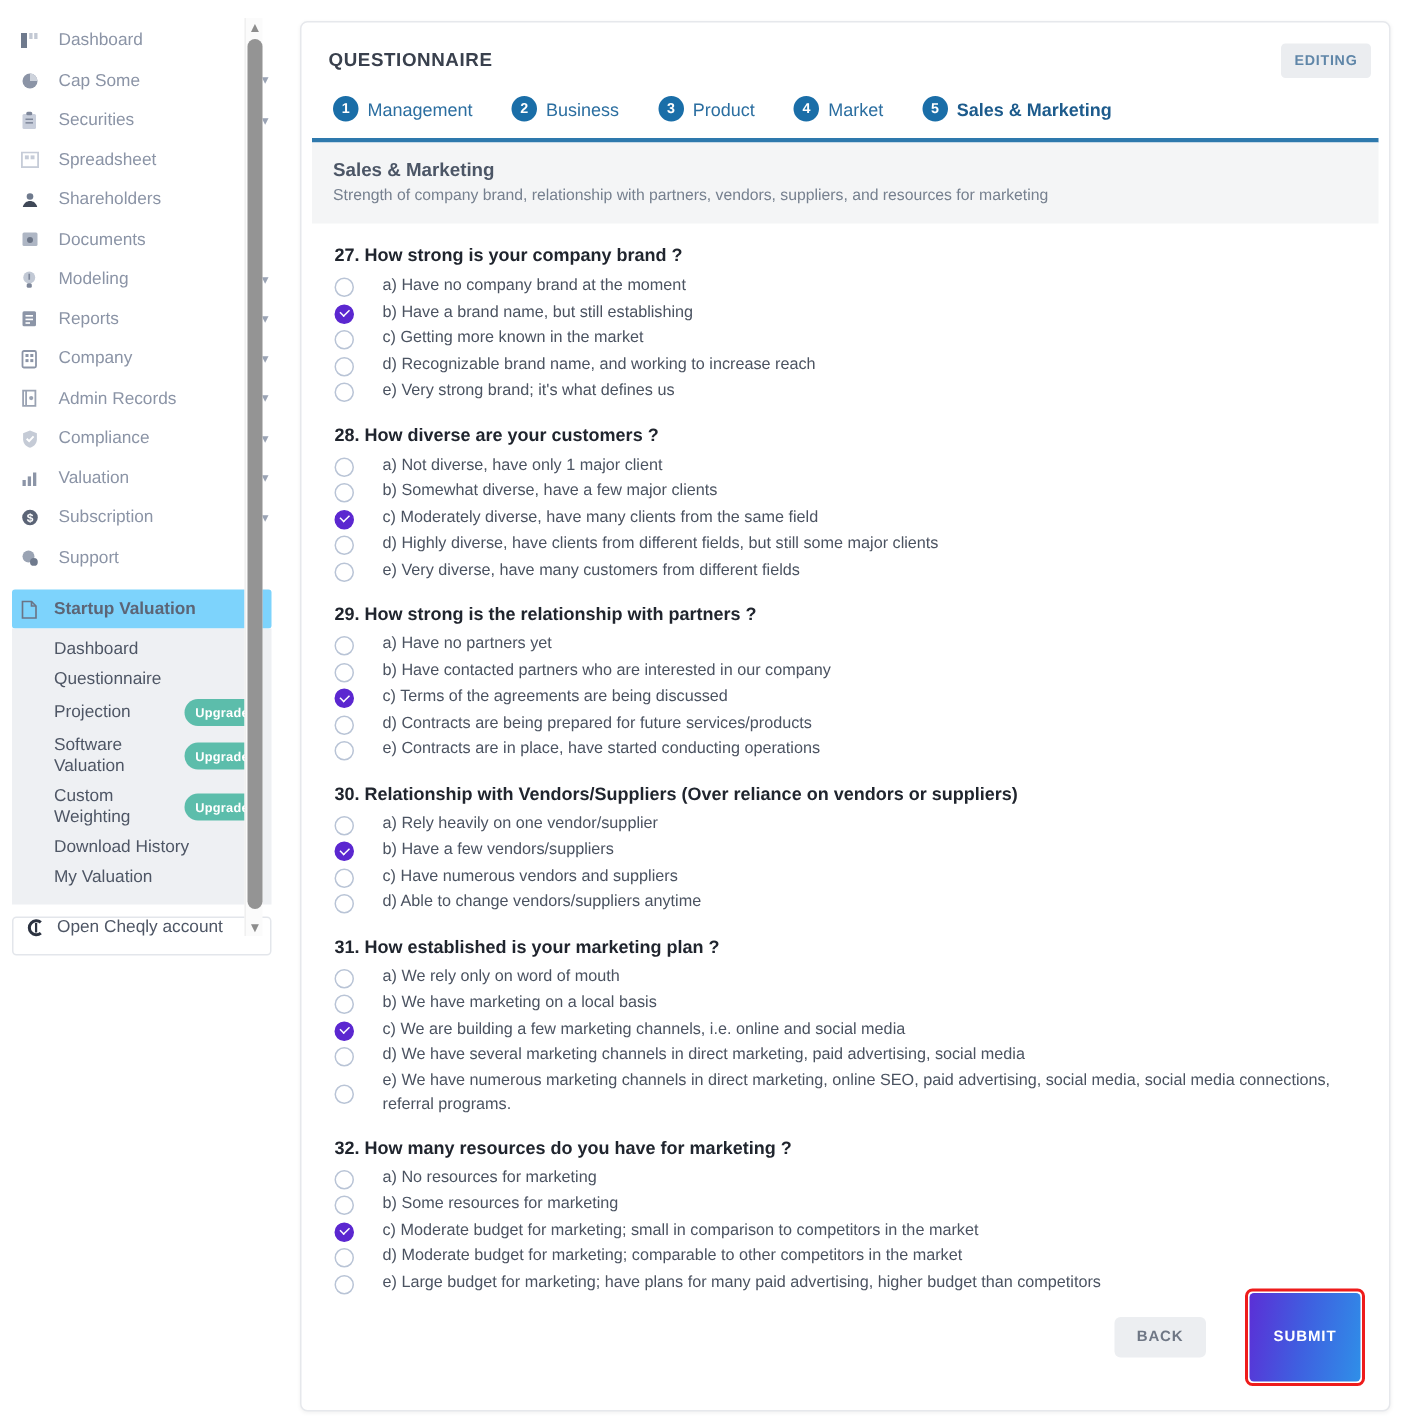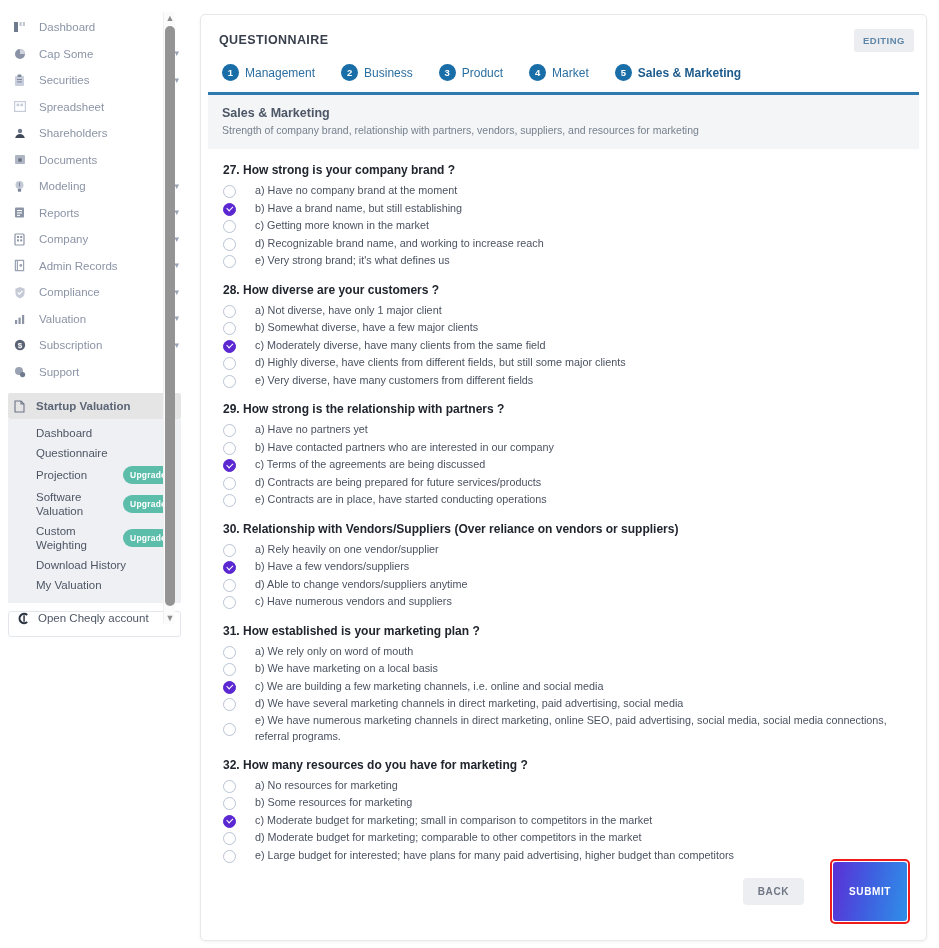--- a/index.html
+++ b/index.html
@@ -29,21 +29,21 @@
   .nav-item .lbl { flex:1; margin-left: 7px; white-space: nowrap; }
   .chev { color:#9aa3b4; font-size: 9px; line-height: 1; }
   .chev.up::after { content:"\25B4"; }
   .chev.down::after { content:"\25BE"; }
 
   
   .sv-group { margin-top: 8px; }
   .sv-head {
     display:flex; align-items:center;
     height: 26px; margin: 0 8px 0 8px; padding-left: 6px; padding-right:8px;
-    background: #e5e5e5; border-radius: 2px;
+    background: #7dd3fc; border-radius: 2px;
     color:#5c6576; font-size: 11.5px; font-weight: 600;
   }
   .sv-head .ic { width:16px; flex:0 0 16px; }
   .sv-head .lbl { flex:1; margin-left:6px; }
   .sv-sub { background:#eef0f3; margin: 0 8px; padding: 4px 0 8px 0; }
   .sv-link {
     display:flex; align-items:center; justify-content:space-between;
     padding: 3px 8px 3px 28px;
     font-size: 11.5px; color:#4e5665; line-height:14px; min-height:20px;
     cursor:pointer;
@@ -461,25 +461,25 @@
           <label class="opt">
             <span class="radio"></span>
             <span class="opt-lbl">a) Rely heavily on one vendor/supplier</span>
           </label>
           <label class="opt">
             <span class="radio checked"></span>
             <span class="opt-lbl">b) Have a few vendors/suppliers</span>
           </label>
           <label class="opt">
             <span class="radio"></span>
+            <span class="opt-lbl">c) Have numerous vendors and suppliers</span>
+          </label>
+          <label class="opt">
+            <span class="radio"></span>
             <span class="opt-lbl">d) Able to change vendors/suppliers anytime</span>
-          </label>
-          <label class="opt">
-            <span class="radio"></span>
-            <span class="opt-lbl">c) Have numerous vendors and suppliers</span>
           </label>
         </div>
         <div class="qblock">
           <div class="qhead">31. How established is your marketing plan ?</div>
           <label class="opt">
             <span class="radio"></span>
             <span class="opt-lbl">a) We rely only on word of mouth</span>
           </label>
           <label class="opt">
             <span class="radio"></span>
@@ -511,21 +511,21 @@
           <label class="opt">
             <span class="radio checked"></span>
             <span class="opt-lbl">c) Moderate budget for marketing; small in comparison to competitors in the market</span>
           </label>
           <label class="opt">
             <span class="radio"></span>
             <span class="opt-lbl">d) Moderate budget for marketing; comparable to other competitors in the market</span>
           </label>
           <label class="opt">
             <span class="radio"></span>
-            <span class="opt-lbl">e) Large budget for interested; have plans for many paid advertising, higher budget than competitors</span>
+            <span class="opt-lbl">e) Large budget for marketing; have plans for many paid advertising, higher budget than competitors</span>
           </label>
         </div>
       </div>
 
     <div class="card-foot">
       <button class="btn-back">BACK</button>
       <span class="submit-wrap">
         <button class="btn-submit">SUBMIT</button>
       </span>
     </div>

